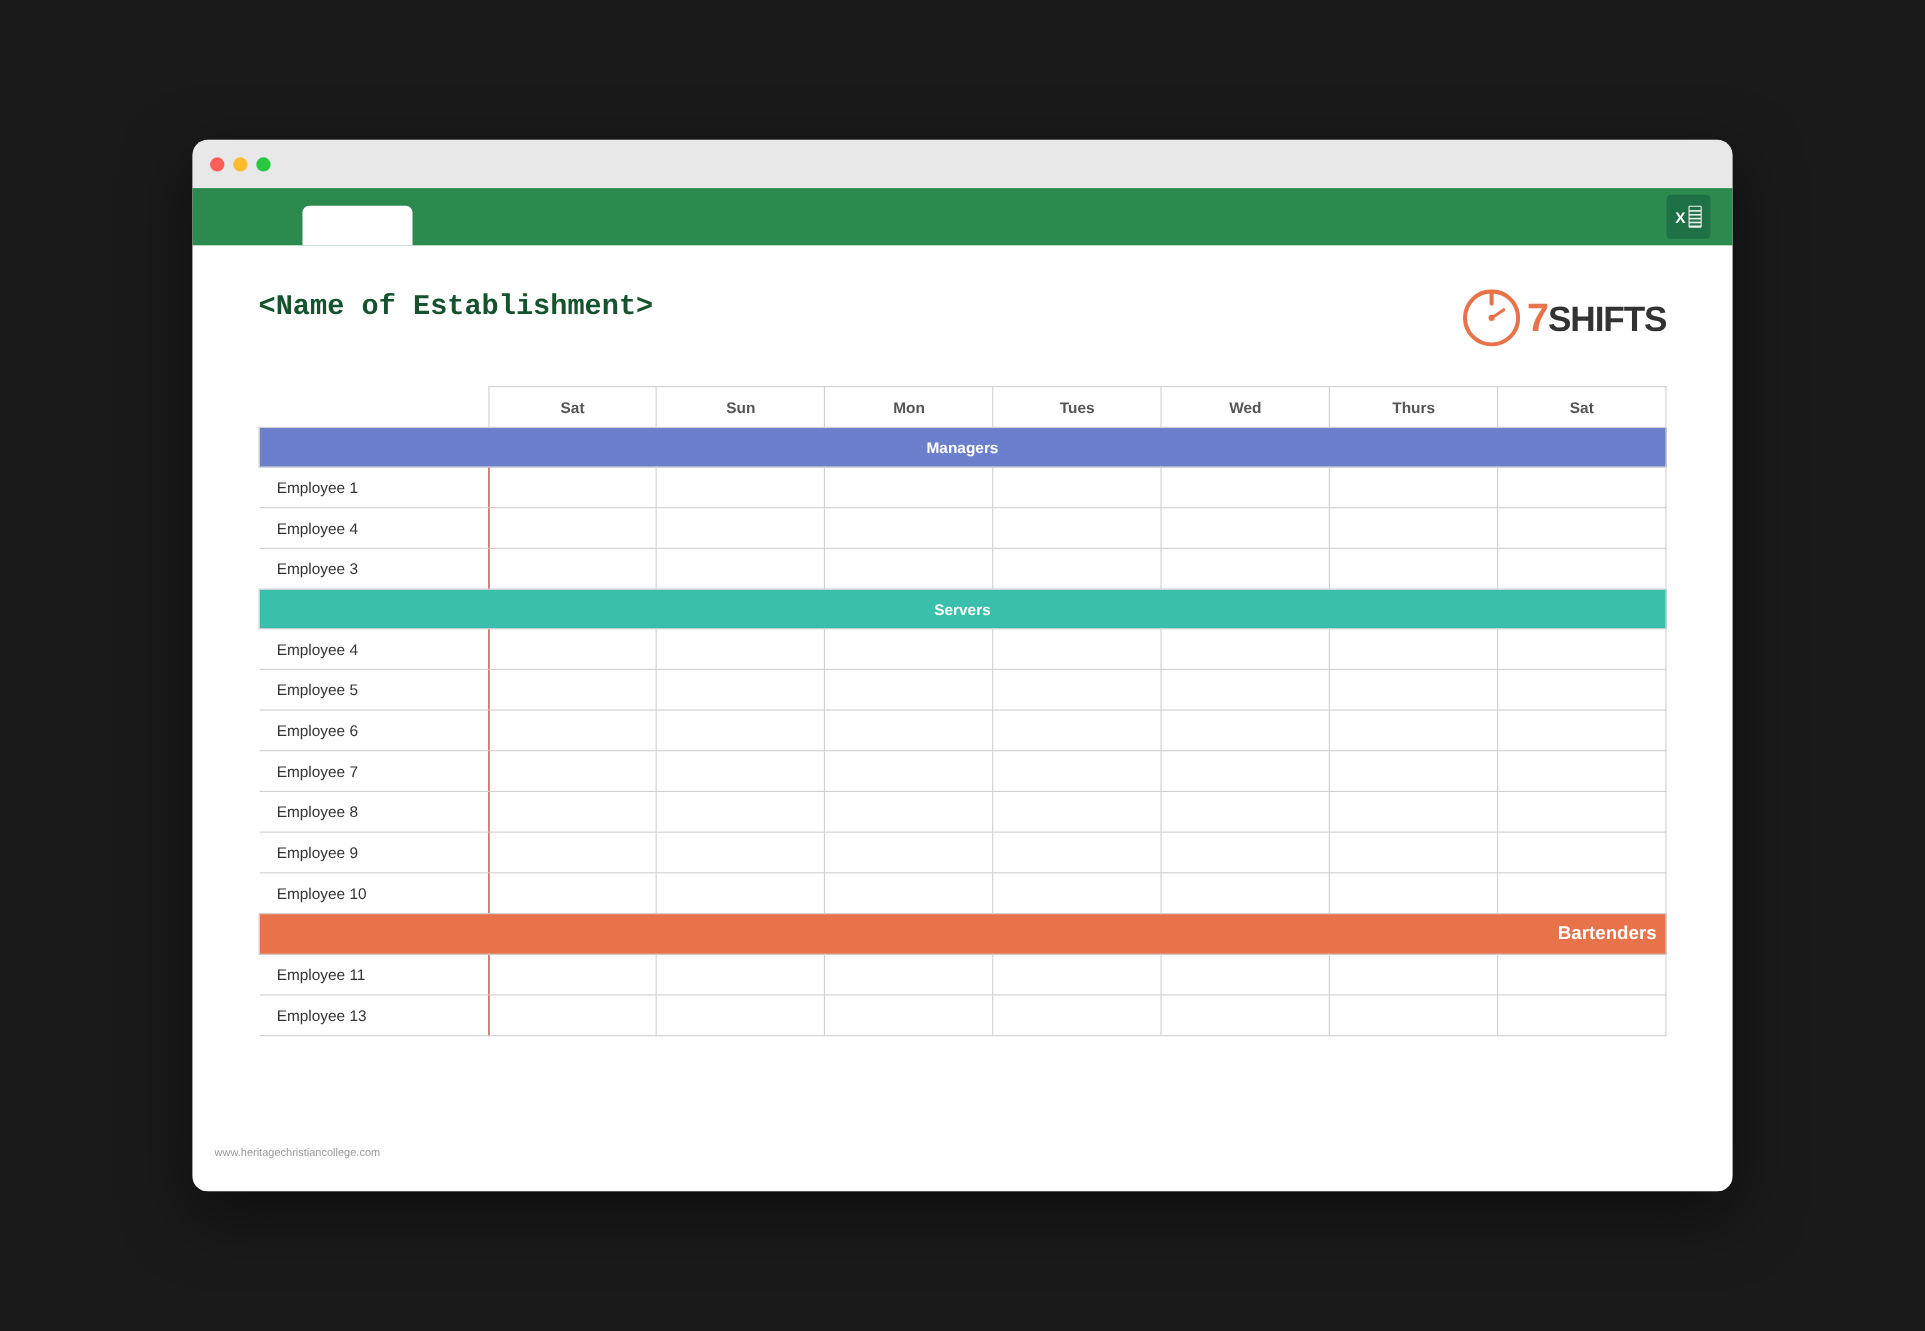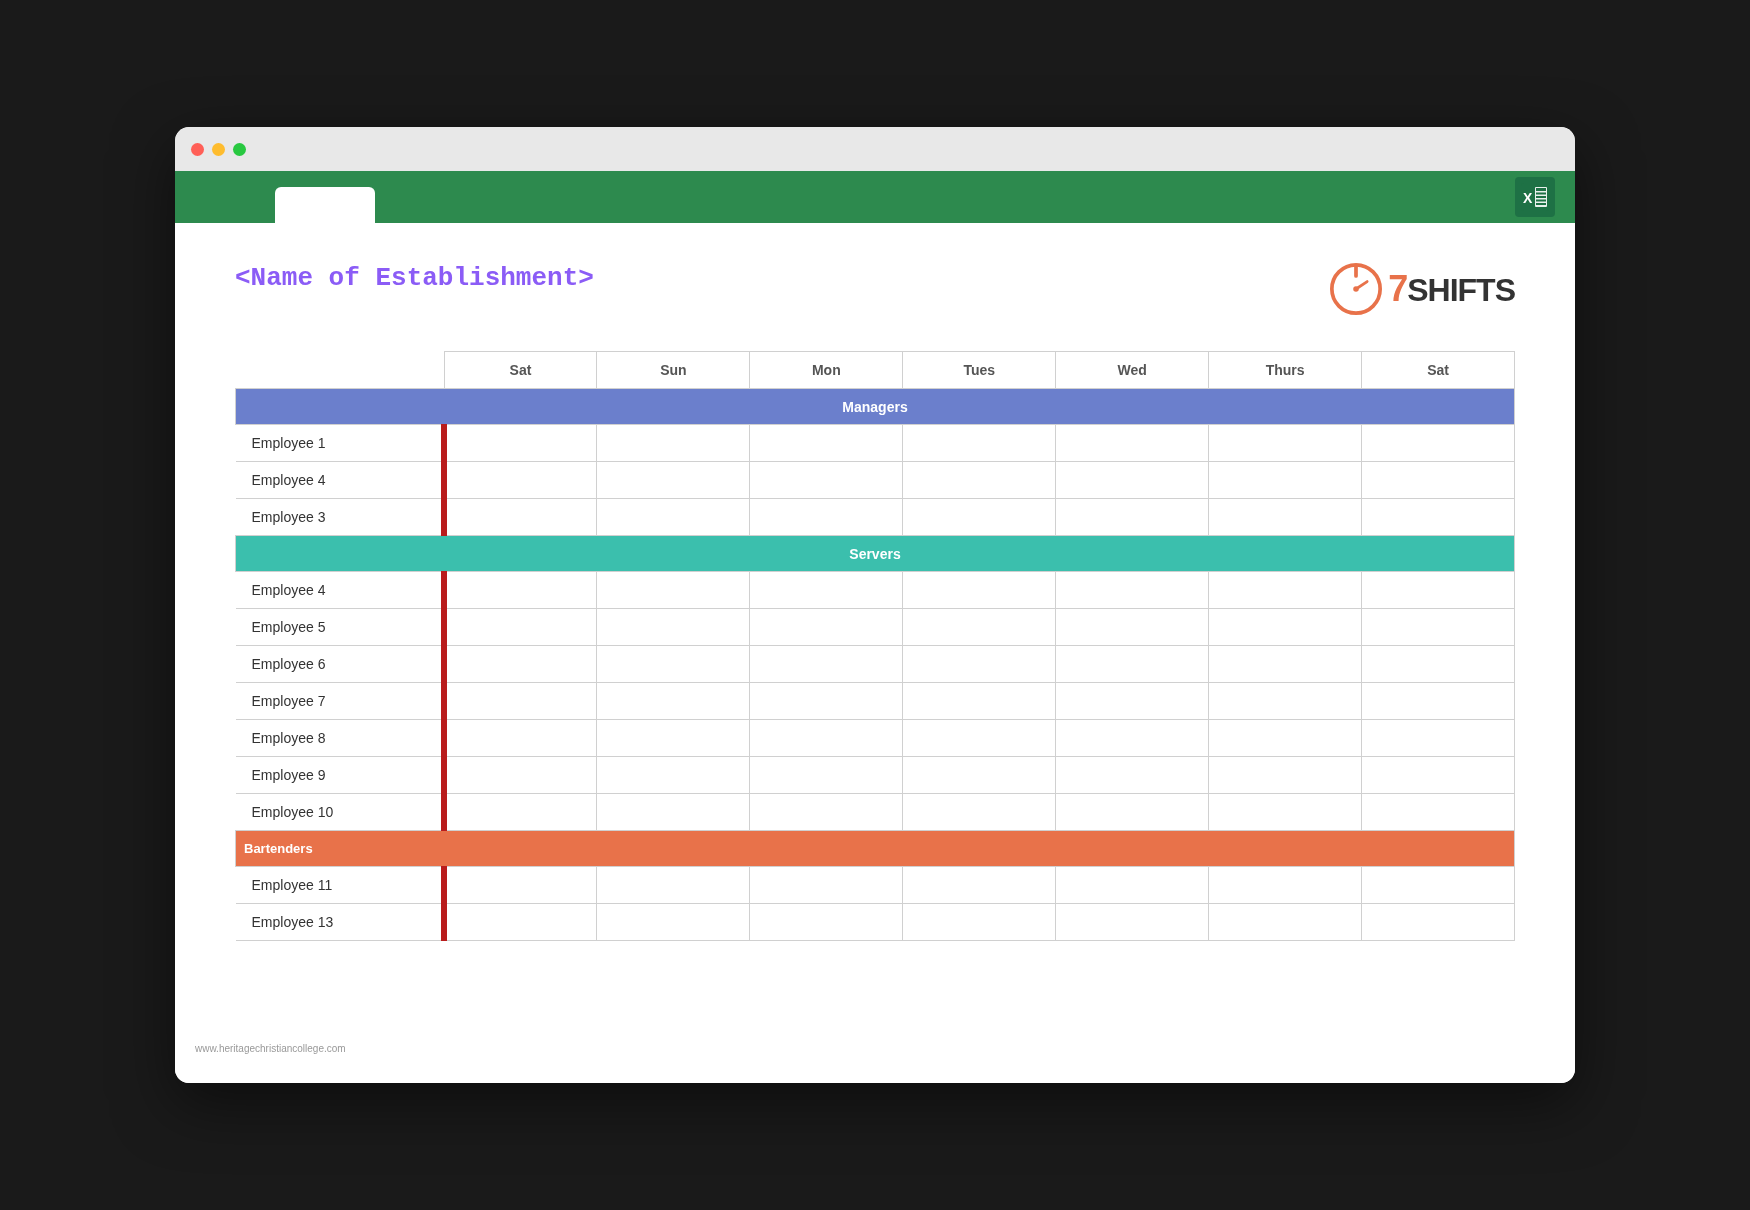--- a/index.html
+++ b/index.html
@@ -94,21 +94,21 @@
       display: flex;
       justify-content: space-between;
       align-items: flex-start;
       margin-bottom: 36px;
     }
 
     .establishment-title {
       font-size: 26px;
       font-weight: bold;
       font-family: 'Courier New', monospace;
-      color: #8b5cf6;
+      color: #14532d;
       margin-bottom: 8px;
     }
 
     .schedule-title {
       font-size: 24px;
       font-weight: bold;
       font-family: 'Courier New', monospace;
       color: #222;
     }
 
@@ -152,21 +152,21 @@
 
     .schedule-table td {
       border: 1px solid #d0d0d0;
       padding: 10px 8px;
       min-height: 36px;
       height: 36px;
     }
 
     .schedule-table td.name-cell {
       border-left: none;
-      border-right: 6px solid #b91c1c;
+      border-right: 1px solid #b91c1c;
       padding-left: 16px;
       color: #333;
       font-size: 14px;
       background: #fff;
       min-width: 150px;
     }
 
     .schedule-table td.empty-cell {
       background: #fff;
       min-width: 110px;
@@ -349,21 +349,21 @@
             <td class="name-cell">Employee 10</td>
             <td class="empty-cell"></td>
             <td class="empty-cell"></td>
             <td class="empty-cell"></td>
             <td class="empty-cell"></td>
             <td class="empty-cell"></td>
             <td class="empty-cell"></td>
             <td class="empty-cell"></td>
           </tr>
           <tr class="category-row">
-            <td colspan="8" style="background: rgb(232, 114, 74); text-align: left; color: white; font-weight: 600; font-size: 13px; padding: 8px;">Bartenders</td>
+            <td colspan="8" style="background: rgb(232, 114, 74); text-align: right; color: white; font-weight: 600; font-size: 17px; padding: 8px;">Bartenders</td>
           </tr>
           <tr>
             <td class="name-cell">Employee 11</td>
             <td class="empty-cell"></td>
             <td class="empty-cell"></td>
             <td class="empty-cell"></td>
             <td class="empty-cell"></td>
             <td class="empty-cell"></td>
             <td class="empty-cell"></td>
             <td class="empty-cell"></td>

